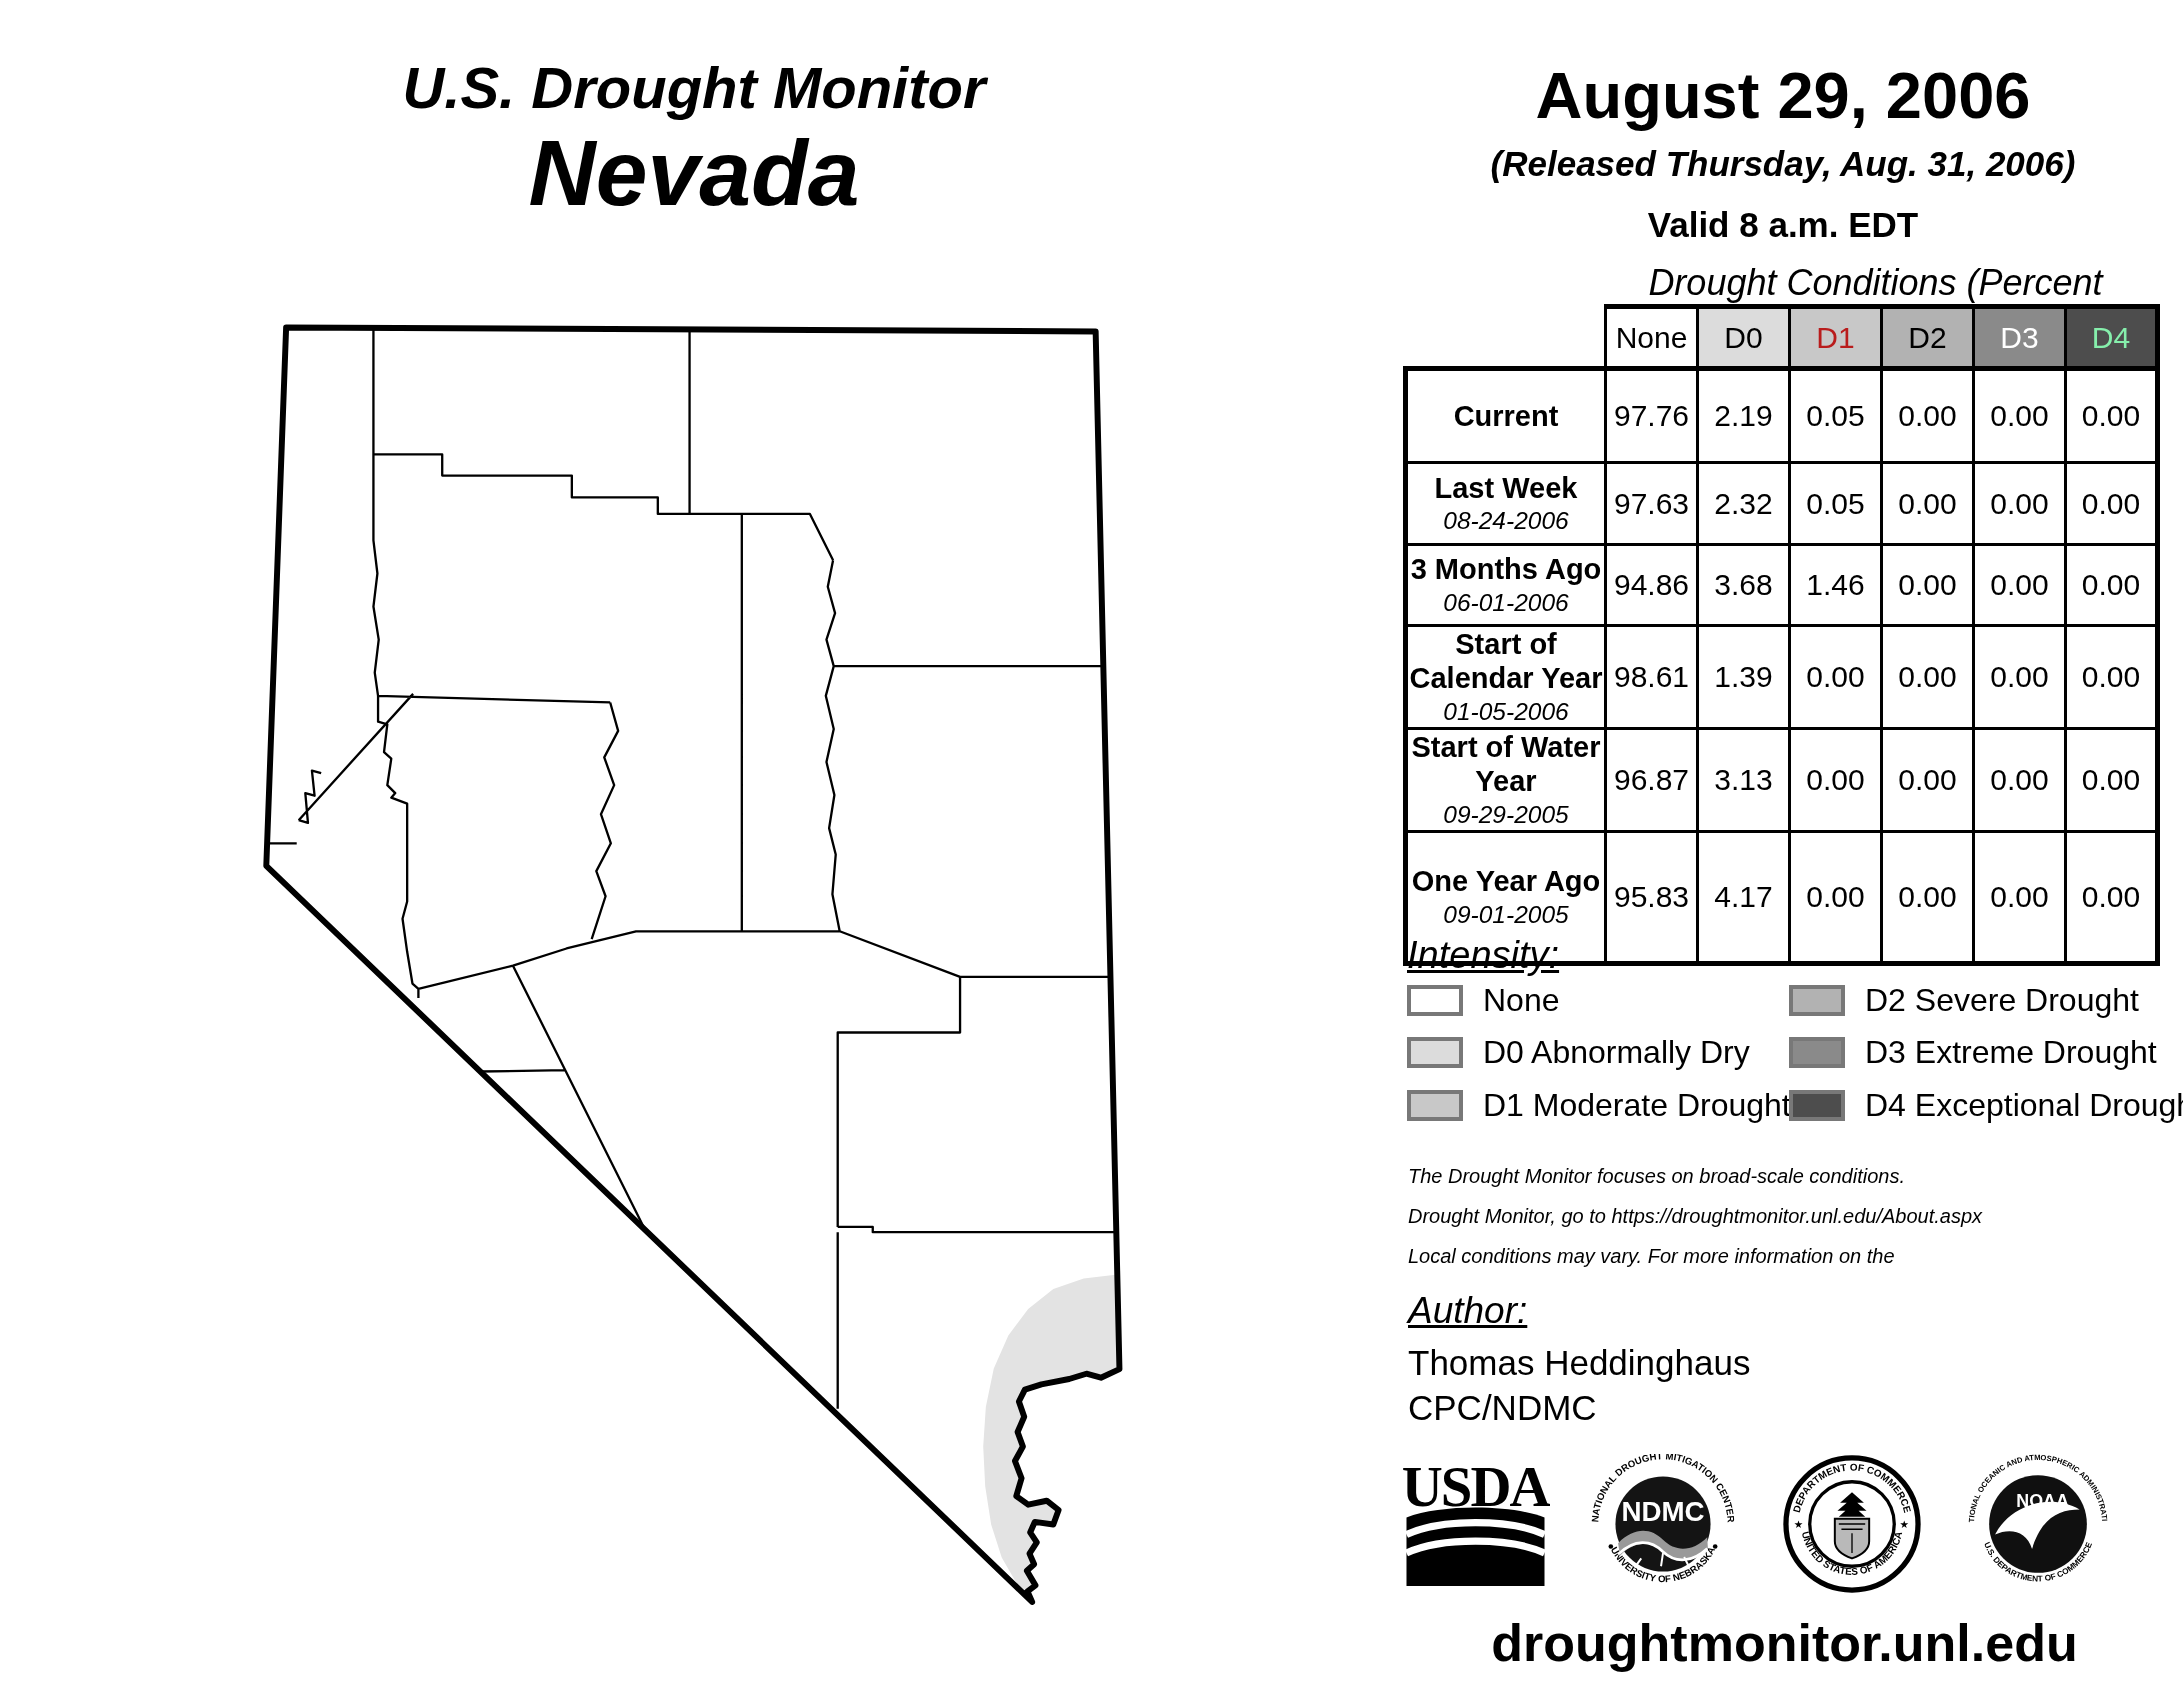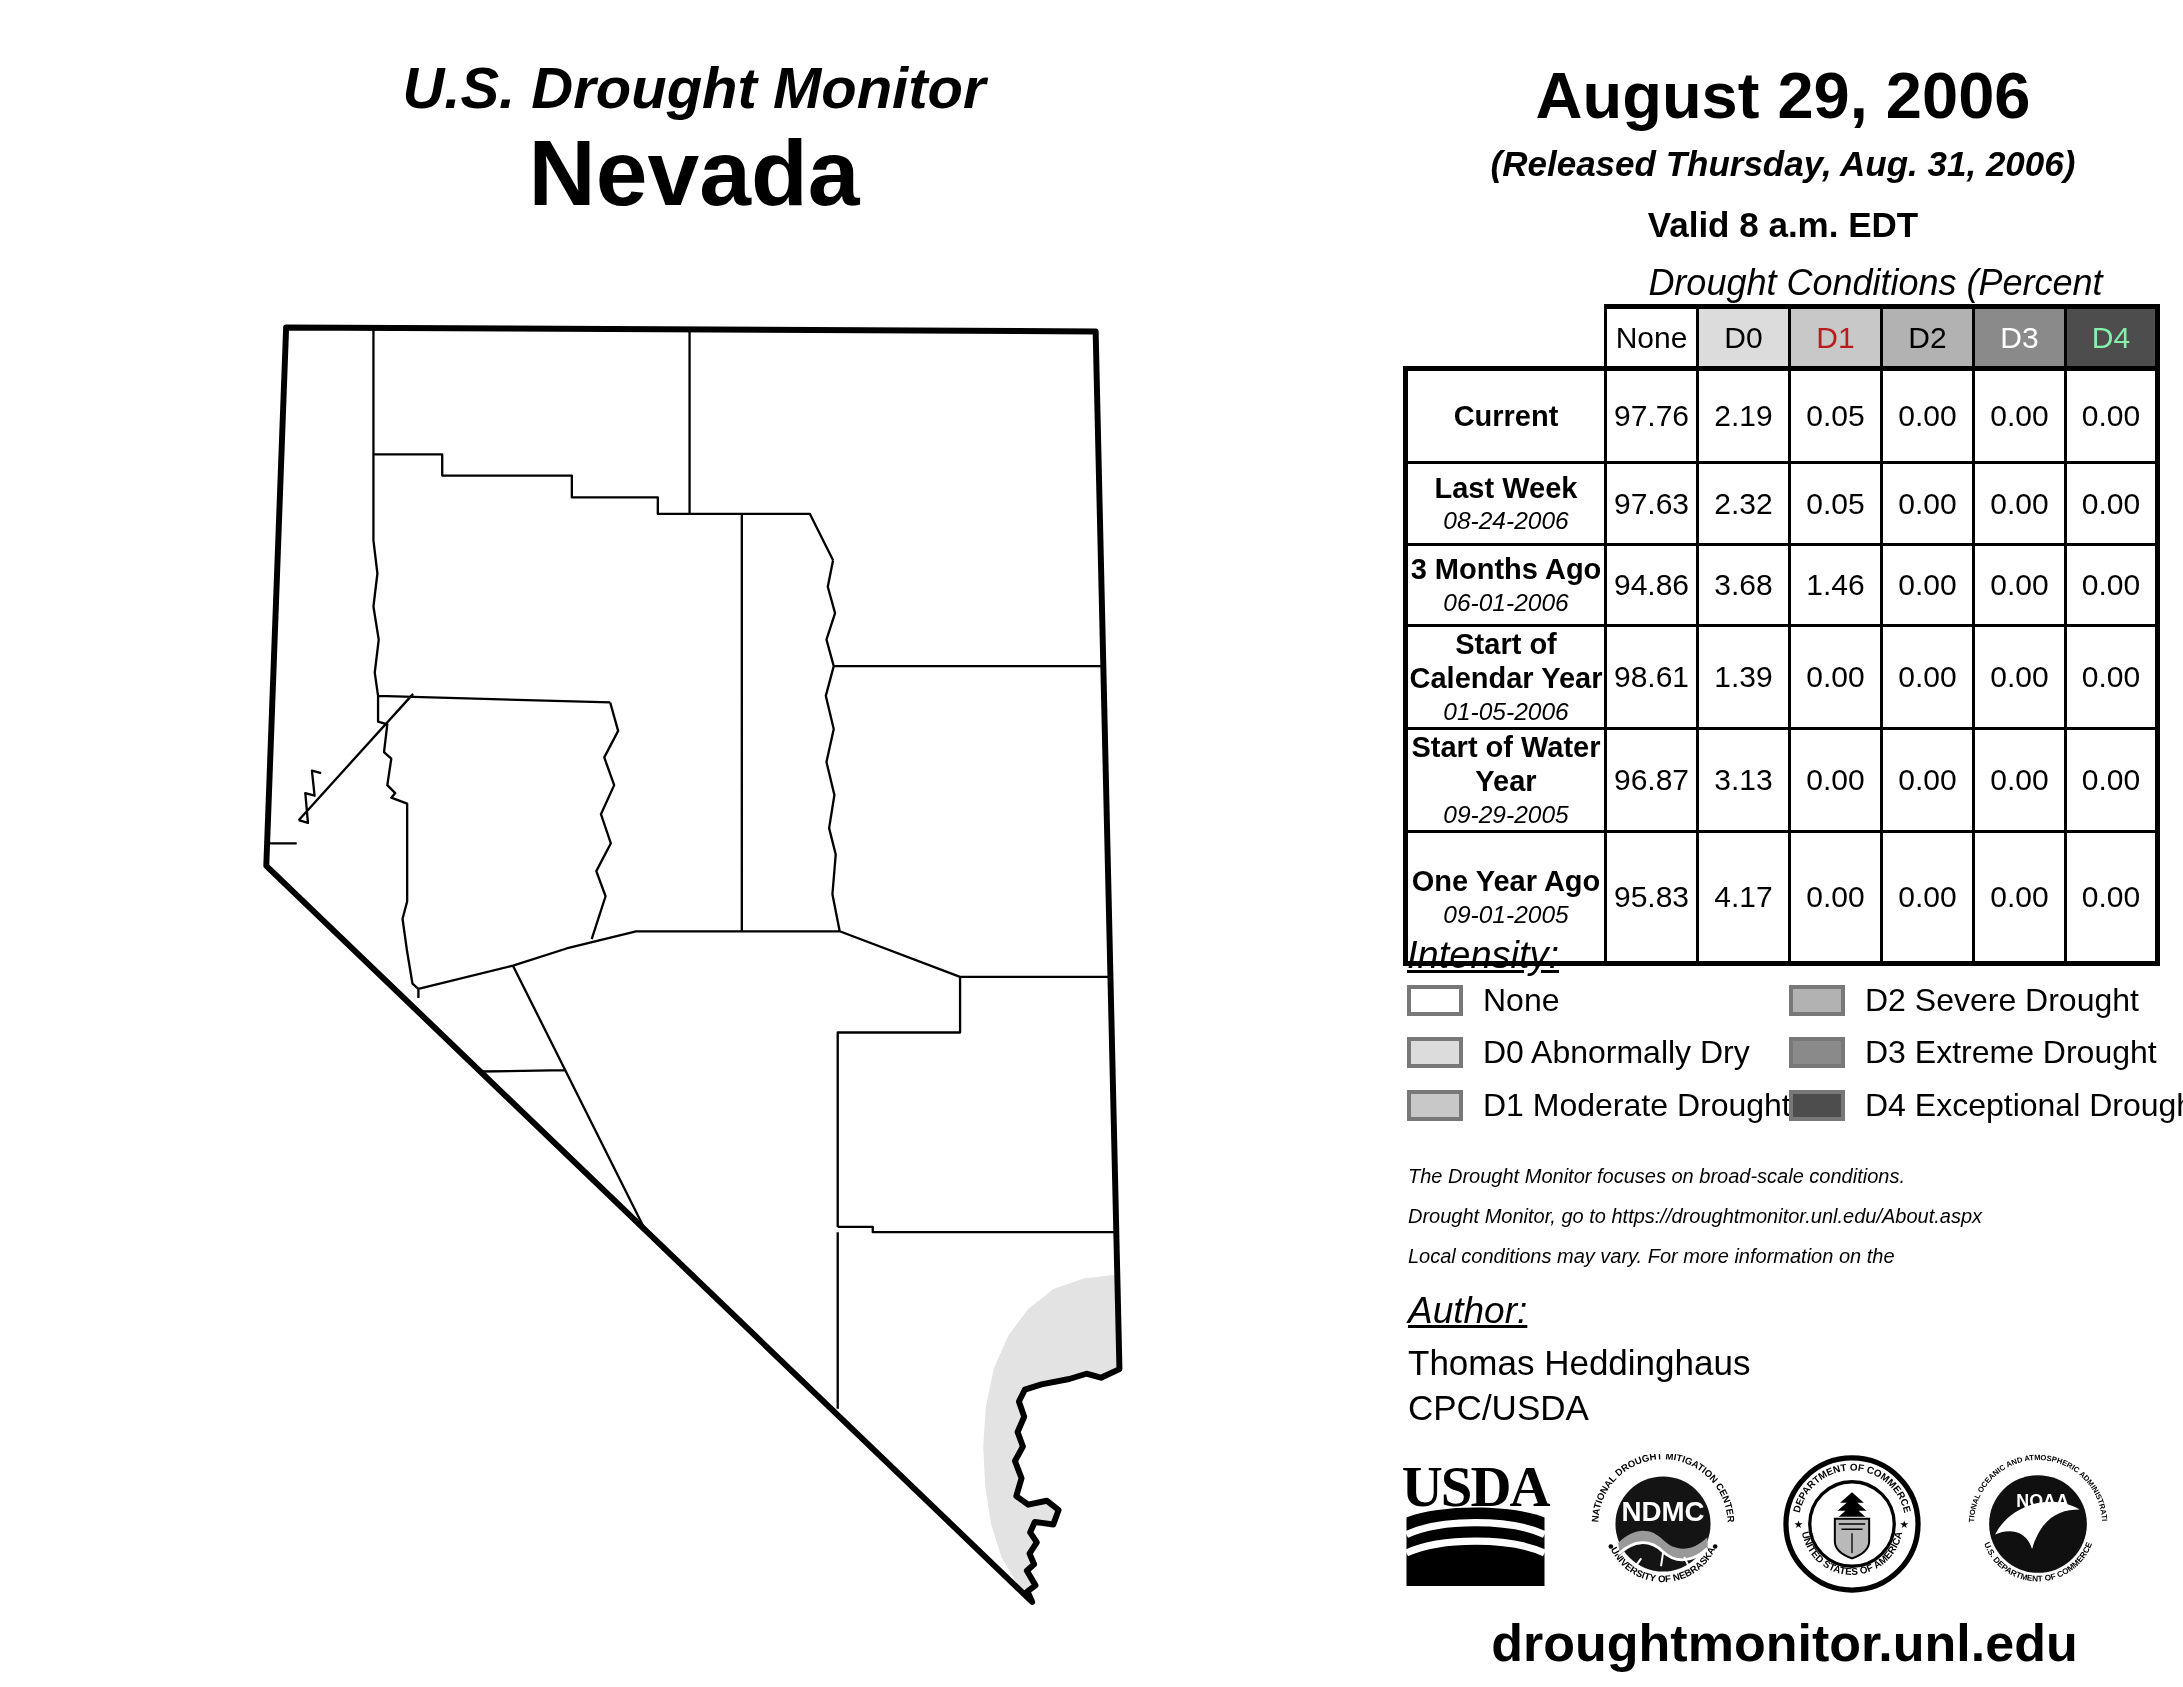--- a/index.html
+++ b/index.html
@@ -2,21 +2,21 @@
 <html style="font-size:10.6px"><head>
 <meta charset="utf-8">
 <style>
   html,body{margin:0;padding:0;background:#fff;}
   #canvas{position:relative;width:2183px;height:1687px;background:#ffffff;overflow:hidden;
           font-family:"Liberation Sans","DejaVu Sans",sans-serif;color:#000;}
 
   
   .title-block{position:absolute;left:198px;top:58px;width:992px;text-align:center;}
   .title-line1{font-size:58px;font-weight:bold;font-style:italic;line-height:1.05;}
-  .title-line2{font-size:93px;font-weight:bold;line-height:1.05;margin-top:6.6px;}
+  .title-line2{font-size:93px;font-weight:bold;line-height:1.05;margin-top:6.6px;font-style:italic;}
   #map{position:absolute;left:261px;top:322px;}
 
   
   .date-block{position:absolute;left:1449px;top:63px;width:668px;text-align:center;}
   .date-main{font-size:65px;font-weight:bold;line-height:1.0;}
   .date-released{font-size:35px;font-weight:bold;font-style:italic;margin-top:16px;}
   .date-valid{font-size:35px;font-weight:bold;margin-top:21px;}
 
   .tbl-caption{position:absolute;left:1601px;top:262px;width:549px;text-align:center;
                font-size:36px;font-style:italic;}
@@ -231,21 +231,21 @@
   </div>
 
   <div class="disclaimer">
     <div>The Drought Monitor focuses on broad-scale conditions.</div>
     <div>Drought Monitor, go to https://droughtmonitor.unl.edu/About.aspx</div>
     <div>Local conditions may vary. For more information on the</div>
   </div>
 
   <div class="author-heading">Author:</div>
   <div class="author-name">Thomas Heddinghaus</div>
-  <div class="author-org">CPC/USDA</div>
+  <div class="author-org">CPC/NDMC</div>
 
   <div class="logos">
 
     <svg class="logo usda" width="149" height="140" viewBox="0 0 225 212">
       <text x="112" y="78" text-anchor="middle" font-family="Liberation Serif, serif" font-weight="bold" font-size="86" letter-spacing="-3" fill="#000">USDA</text>
       <path fill="#000" d="M8,96 C60,76 165,76 217,96 L217,200 L8,200 Z"></path>
       <path fill="none" stroke="#fff" stroke-width="11" d="M8,122 C60,98 165,98 217,122"></path>
       <path fill="none" stroke="#fff" stroke-width="11" d="M8,150 C60,126 165,126 217,150"></path>
     </svg>
 

